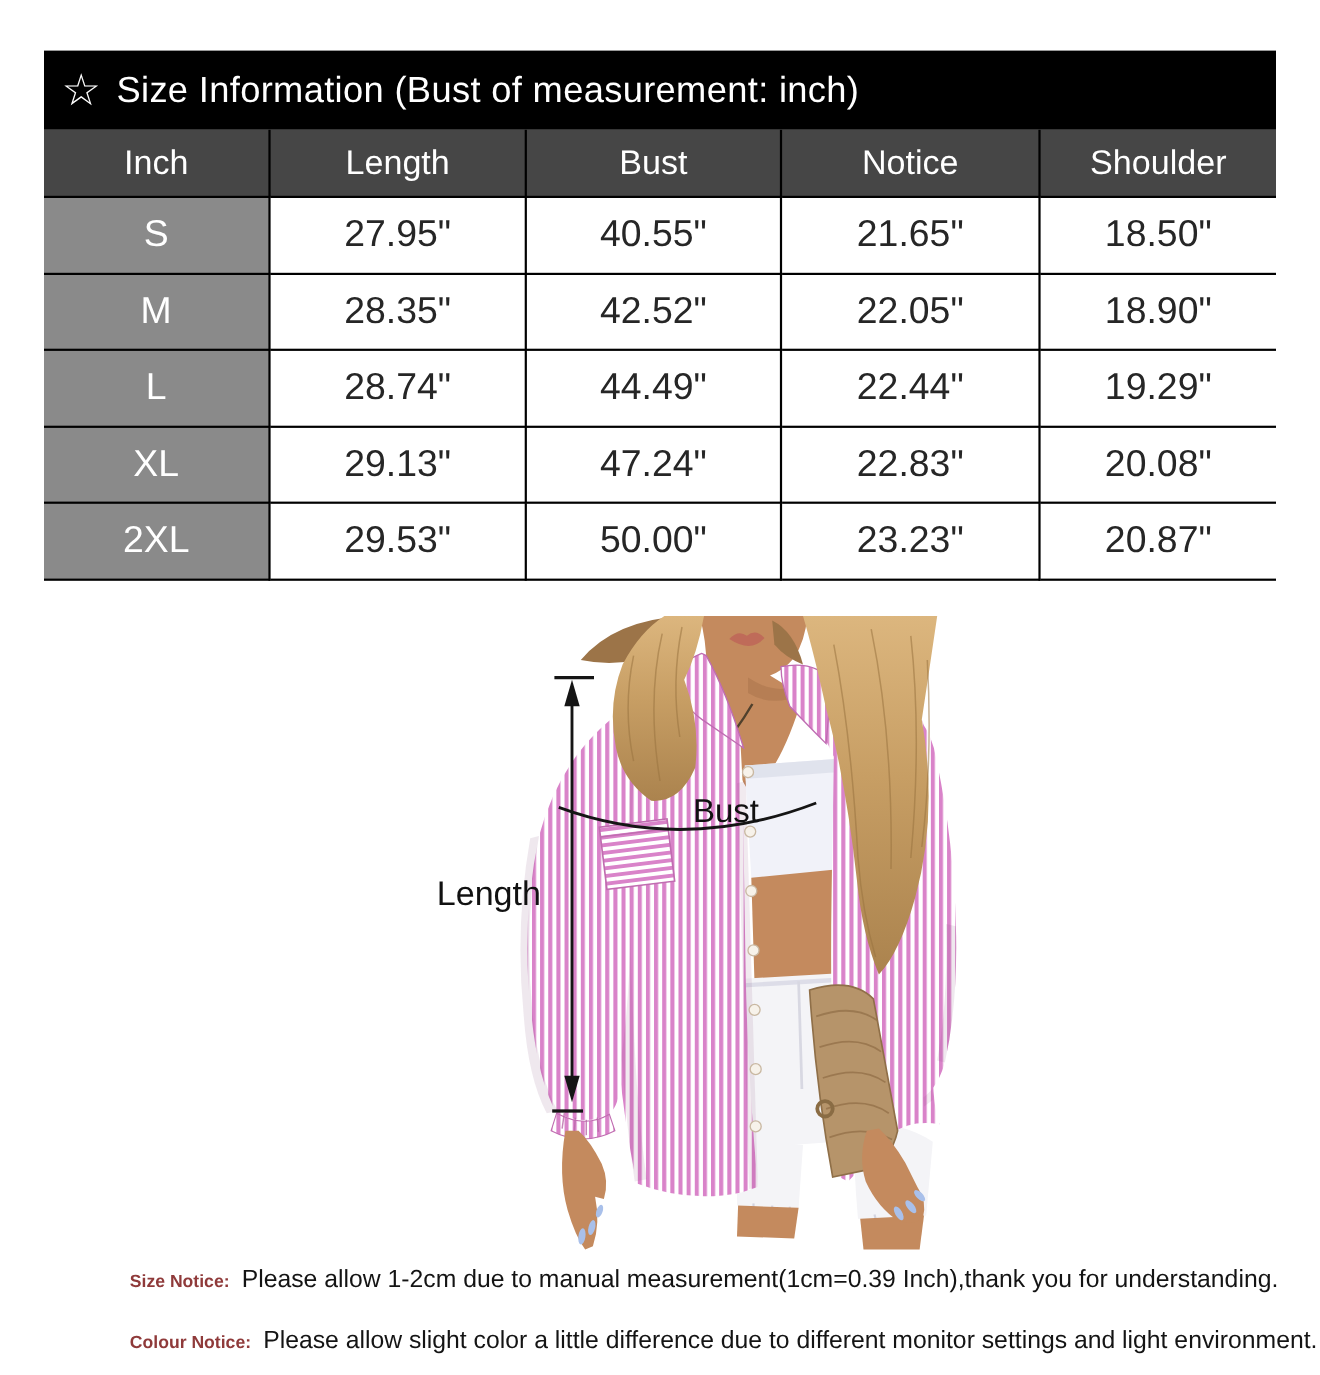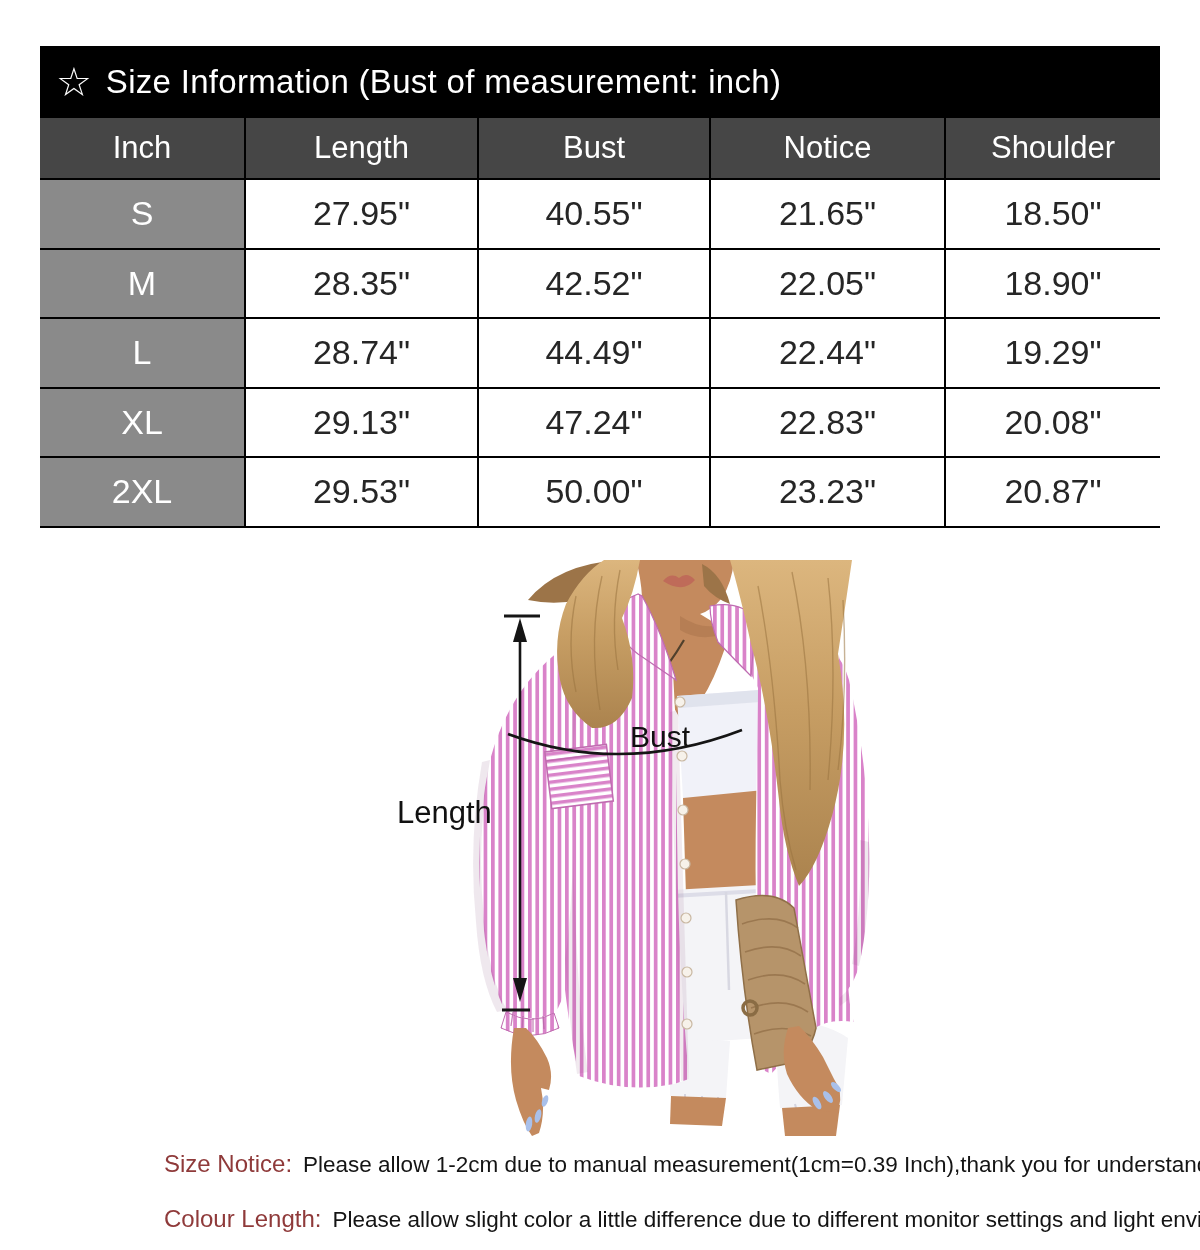--- a/index.html
+++ b/index.html
@@ -31,21 +31,21 @@
   }
   table.size-table tbody td.size-cell{background:#8a8a8a;color:#ffffff;}
   svg.model{position:absolute;left:380px;top:560px;width:510px;height:580px;}
   svg.model text{font-family:"Liberation Sans","DejaVu Sans",sans-serif;}
   .notice{
     position:absolute;left:118px;display:flex;align-items:baseline;gap:11px;
     white-space:nowrap;
   }
   .notice-size{top:1150px;}
   .notice-colour{top:1205px;}
-  .notice-label{color:#8f3a3a;font-weight:normal;font-size:24px;margin-left:46px;}
+  .notice-label{color:#8f3a3a;font-weight:bold;font-size:16px;}
   .notice-text{color:#141414;font-size:22.5px;}
 </style>
 </head>
 <body>
 
 <div class="title-bar">
   <span class="star">☆</span>
   <span class="title-text">Size Information (Bust of measurement: inch)</span>
 </div>
 
@@ -243,15 +243,15 @@
   <text x="17" y="263" font-size="31" fill="#111111">Length</text>
   <path d="M128,174 Q242,216 362,170" fill="none" stroke="#151515" stroke-width="2.6"></path>
   <text x="250" y="187" font-size="30" fill="#111111">Bust</text>
 </svg>
 
 <div class="notice notice-size">
   <span class="notice-label">Size Notice:</span>
   <span class="notice-text">Please allow 1-2cm due to manual measurement(1cm=0.39 Inch),thank you for understanding.</span>
 </div>
 <div class="notice notice-colour">
-  <span class="notice-label">Colour Length:</span>
+  <span class="notice-label">Colour Notice:</span>
   <span class="notice-text">Please allow slight color a little difference due to different monitor settings and light environment.</span>
 </div>
 
 </body></html>

